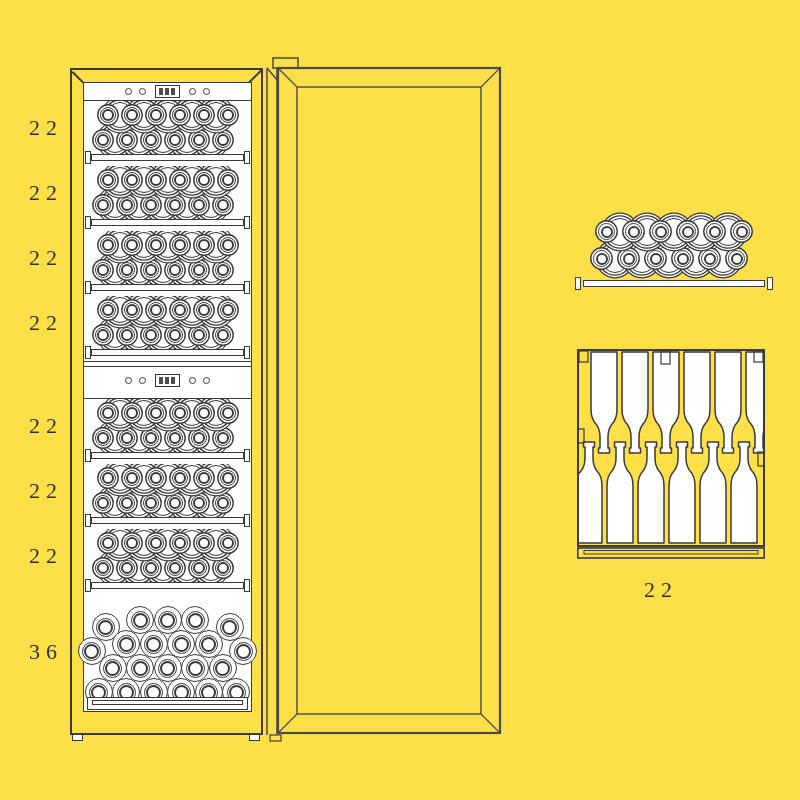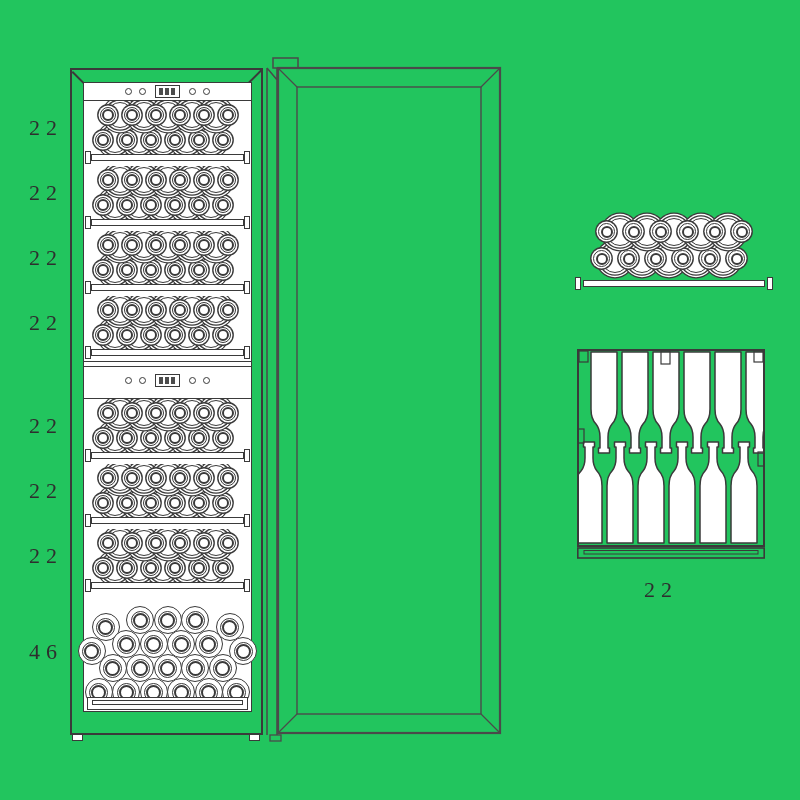--- a/index.html
+++ b/index.html
@@ -1,18 +1,18 @@
 <!DOCTYPE html>
 <html><head>
 <meta charset="utf-8">
 <style>
   * { box-sizing: border-box; margin: 0; padding: 0; }
   html,body { background:#fff; }
   .stage {
-    position: relative; width: 800px; height: 800px; background: #22c55e;
+    position: relative; width: 800px; height: 800px; background: #fde047;
     font-family: "Liberation Serif", "DejaVu Serif", serif;
     --line: #3a3a3a;
     overflow: hidden;
     text-align: right;
   }
   .cap-label {
     position: absolute; transform: translate(-50%,-50%);
     font-size: 22px; color: #2e2e2e; letter-spacing: 6px; white-space: nowrap;
   }
   
@@ -74,21 +74,21 @@
 
 <div class="stage">
 
   <span class="cap-label" style="left:46px; top:128px">22</span>
   <span class="cap-label" style="left:46px; top:193px">22</span>
   <span class="cap-label" style="left:46px; top:258px">22</span>
   <span class="cap-label" style="left:46px; top:323px">22</span>
   <span class="cap-label" style="left:46px; top:426px">22</span>
   <span class="cap-label" style="left:46px; top:491px">22</span>
   <span class="cap-label" style="left:46px; top:556px">22</span>
-  <span class="cap-label" style="left:46px; top:652px">46</span>
+  <span class="cap-label" style="left:46px; top:652px">36</span>
 
   <div class="cabinet">
     <span class="bevel tl"></span>
     <span class="bevel tr"></span>
     <div class="cabinet-inner">
 
       <div class="panel">
         <span class="pbtn"></span>
         <span class="pbtn"></span>
         <span class="lcd"></span>

